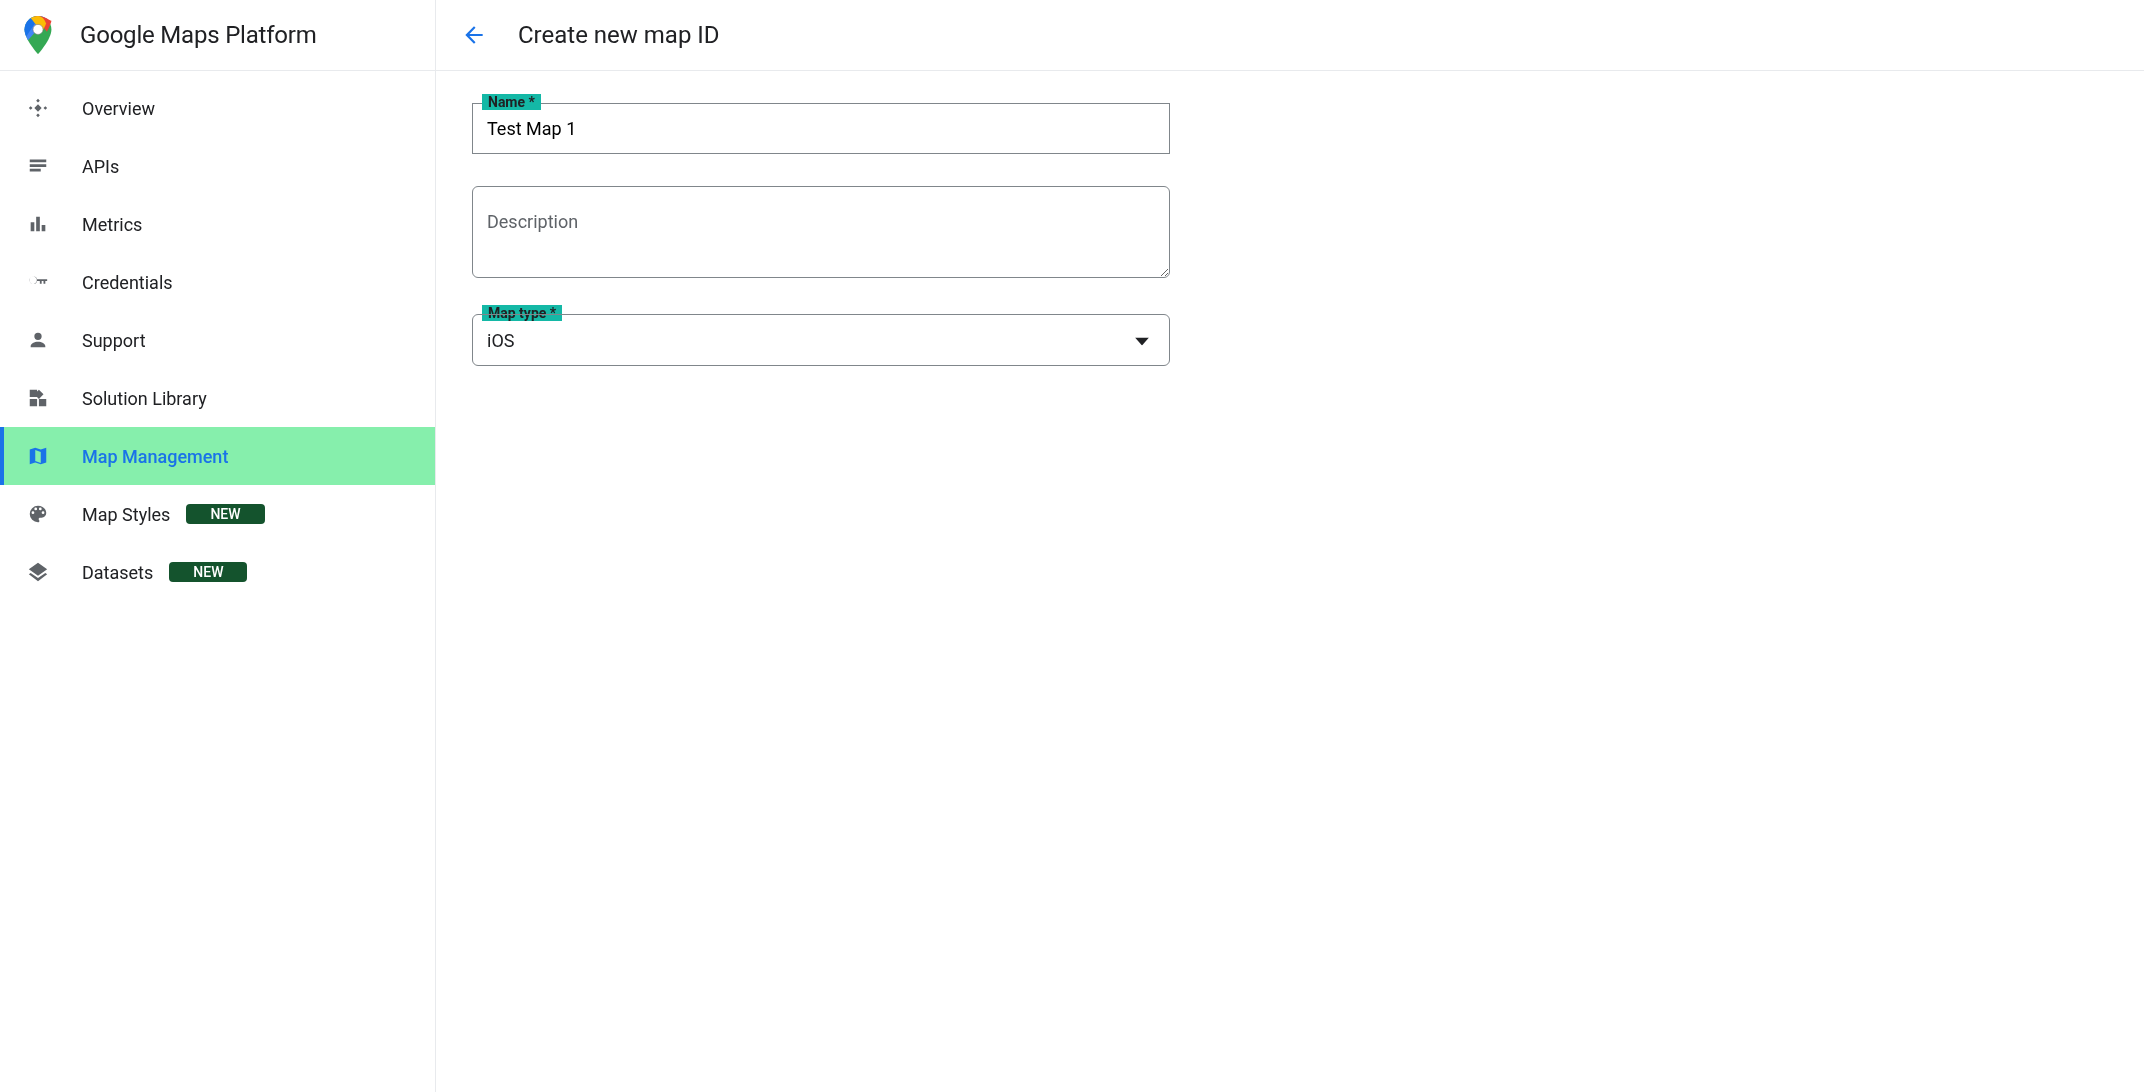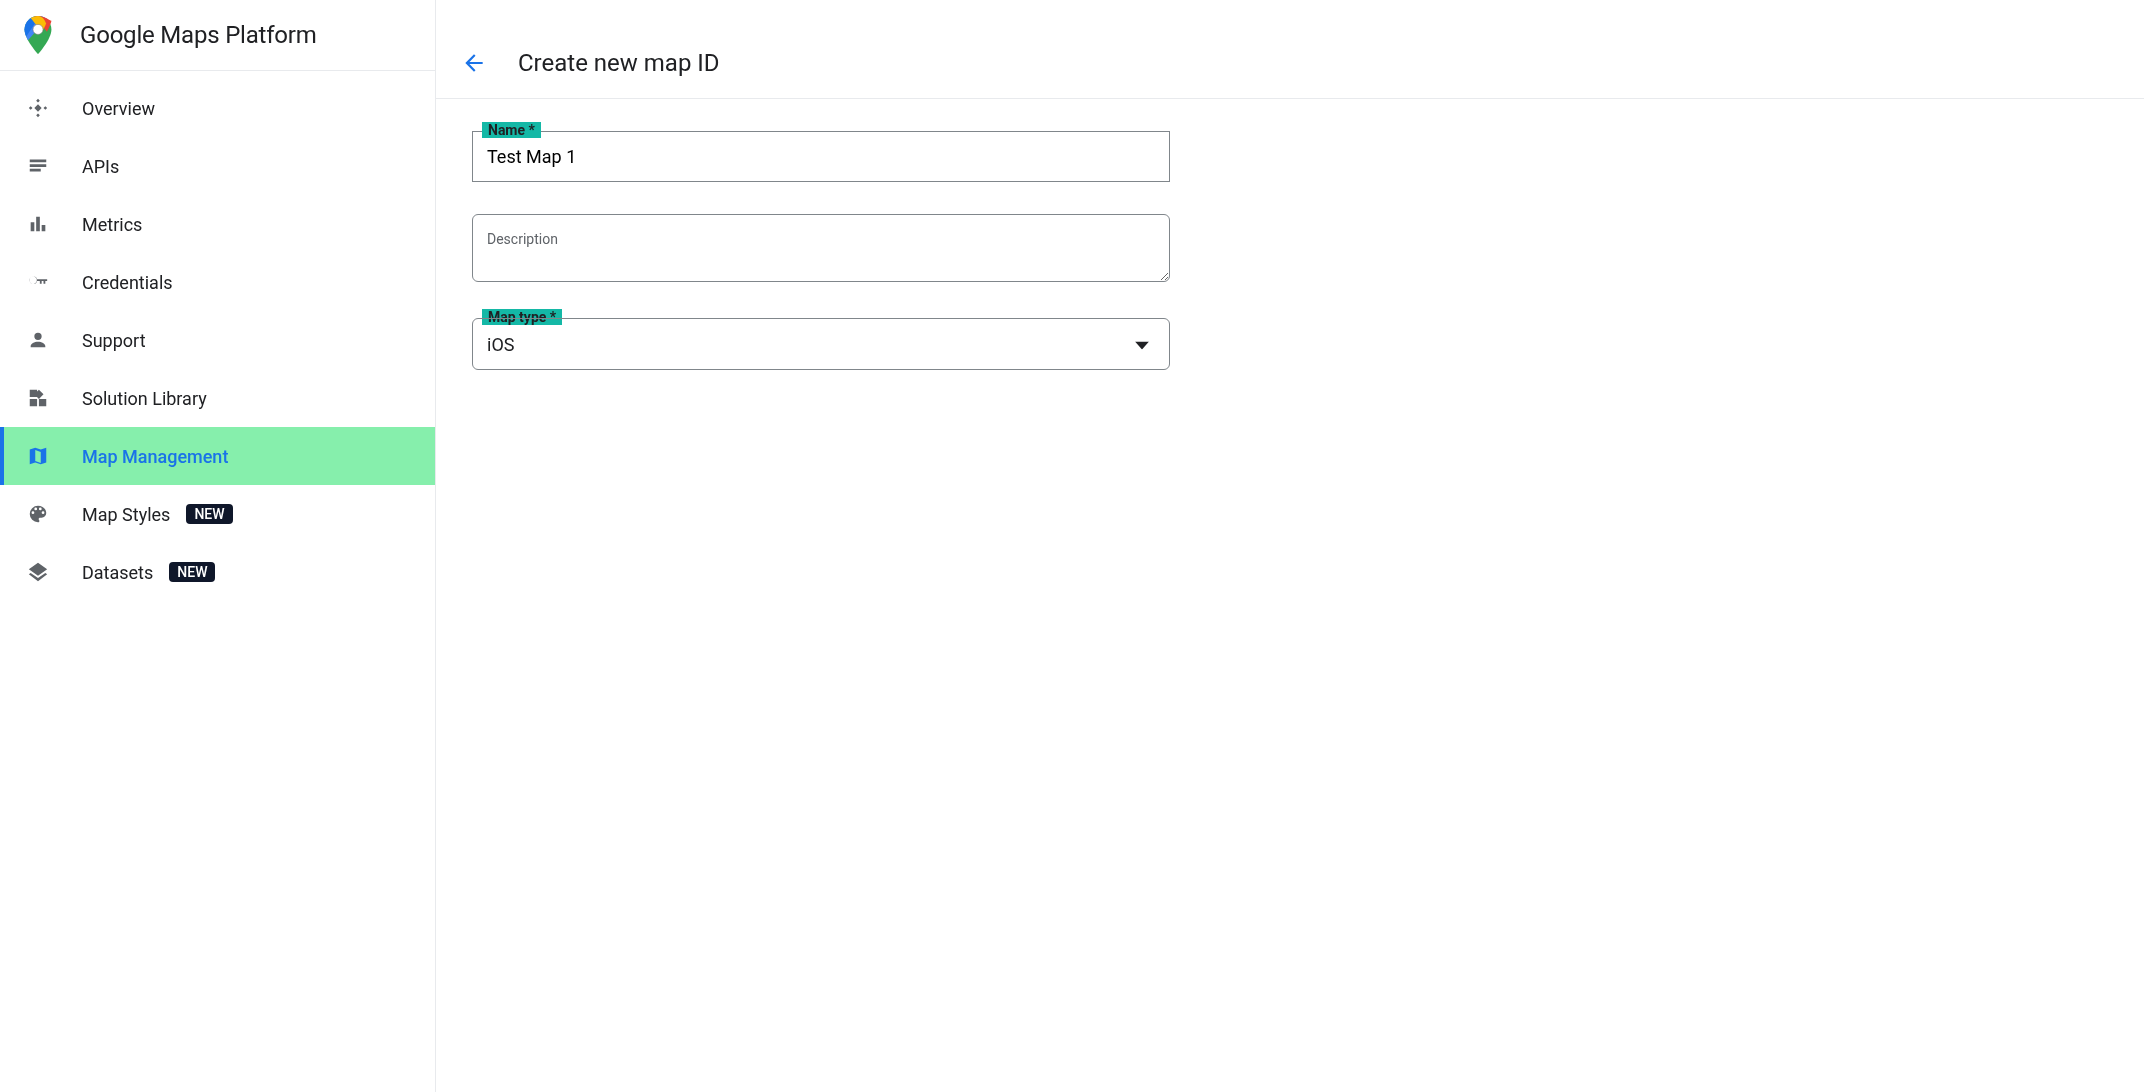--- a/index.html
+++ b/index.html
@@ -51,29 +51,29 @@
       height: 28px;
       display: flex;
       align-items: center;
       justify-content: center;
       color: #5f6368;
     }
     .nav-item.active .nav-icon { color: #1a73e8; }
     .nav-label { font-size: 18px; font-weight: 400; }
     .nav-item.active .nav-label { color: #1a73e8; font-weight: 500;}
     .badge {
-      background: #0f172a;
+      background: #14532d;
       color: #fff;
-      padding: 2px 8px;
+      padding: 2px 24px;
       border-radius: 4px;
       font-size: 14px;
       font-weight: 500;
       margin-left: -14px;
     }
-    .main { flex: 1; display: flex; flex-direction: column; margin-top: 28px; }
+    .main { flex: 1; display: flex; flex-direction: column; }
     .main-header {
       display: flex;
       align-items: center;
       height: 71px;
       padding: 0 24px;
       border-bottom: 1px solid #e8eaed;
       gap: 30px;
     }
     .back-btn { width:28px; height:28px; display:flex; align-items:center; justify-content:center; cursor:pointer; color:#1a73e8; }
     .page-title { font-size: 24px; font-weight: 400; }
@@ -94,22 +94,22 @@
       border: 1px solid #80868b;
       border-radius: 0;
       padding: 14px 14px;
       font-size: 18px;
       font-family: inherit;
     }
     .textarea {
       width: 100%;
       border: 1px solid #80868b;
       border-radius: 6px;
-      padding: 16px 14px;
-      font-size: 14px;
+      padding: 24px 14px;
+      font-size: 18px;
       font-family: inherit;
       resize: both;
       min-height: 68px;
       color: #14532d;
     }
     .textarea::placeholder { color: #5f6368; }
     .select-wrap {
       width: 100%;
       border: 1px solid #80868b;
       border-radius: 6px;

